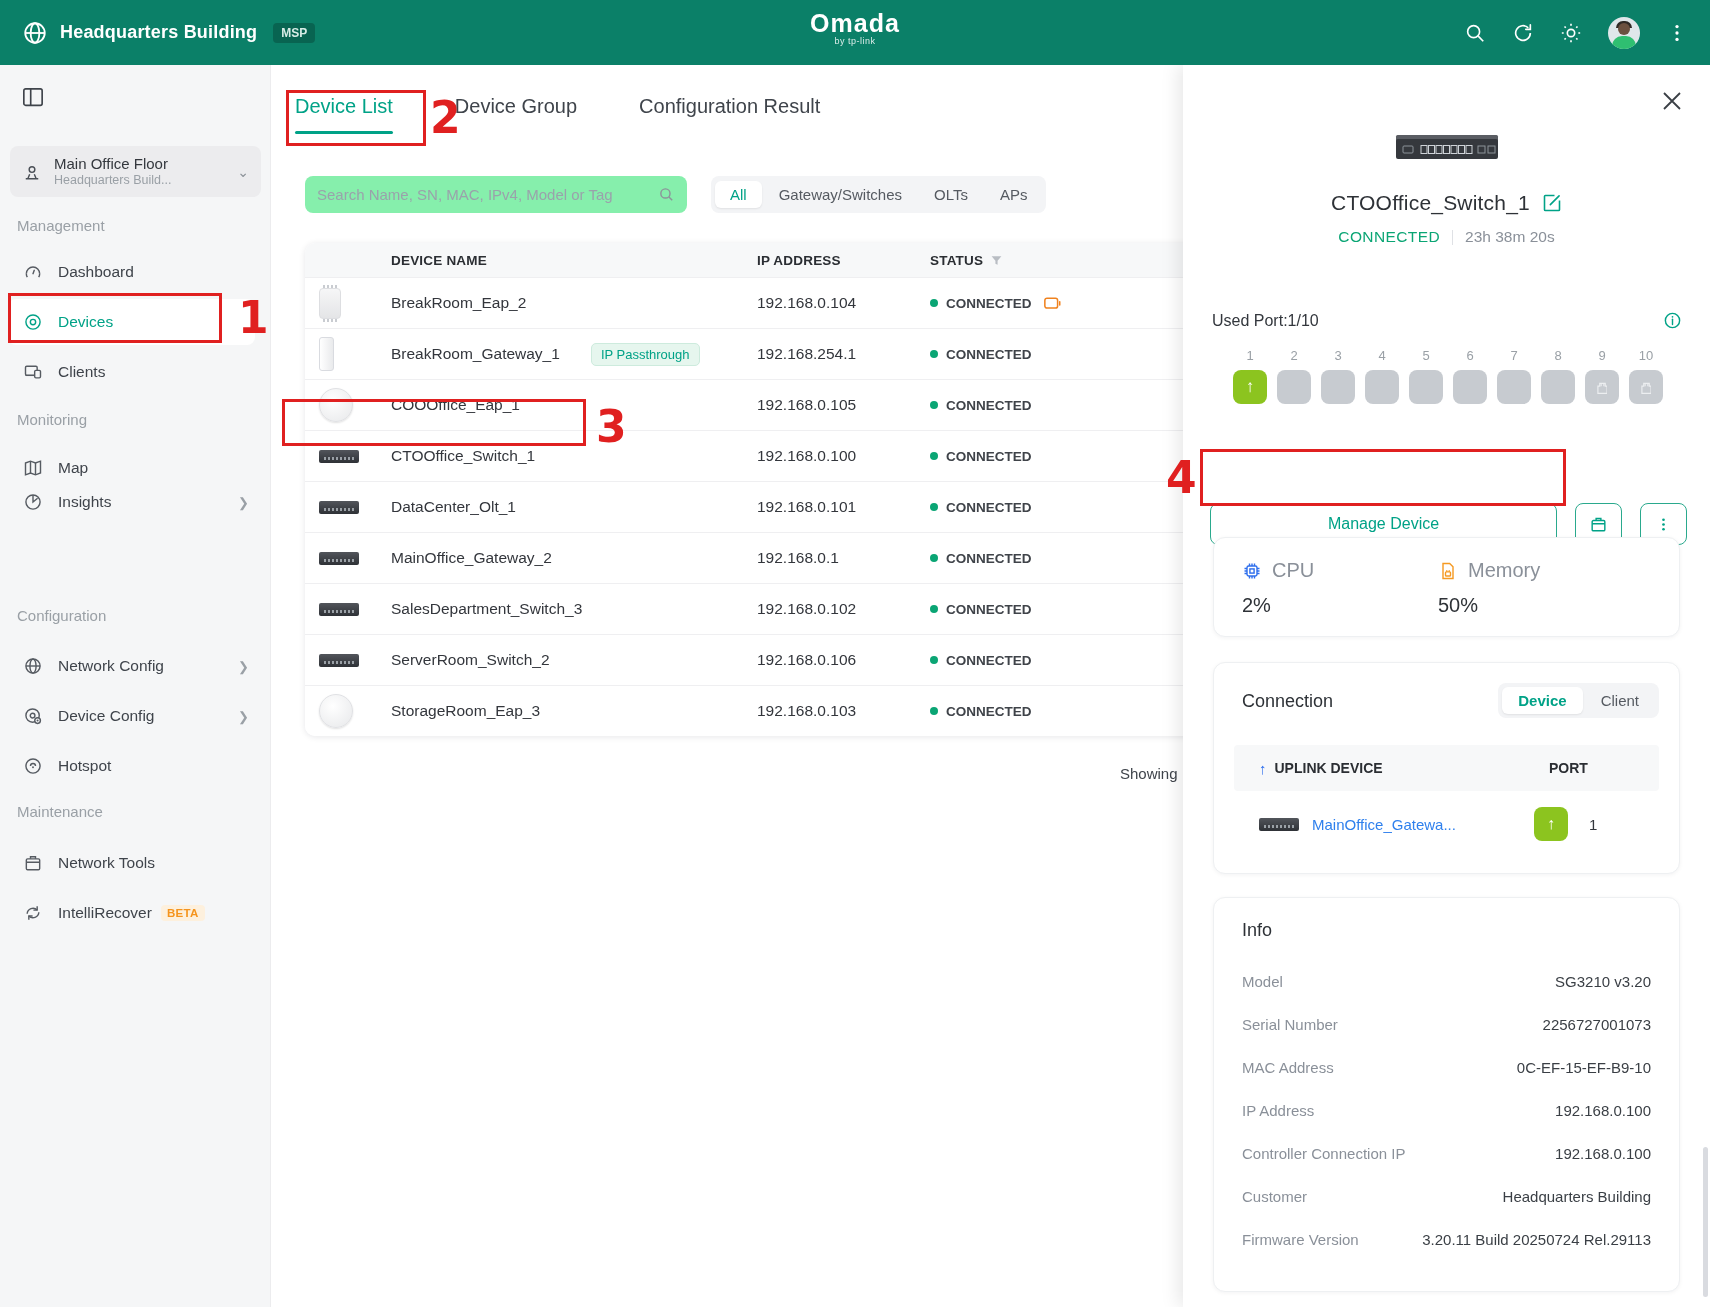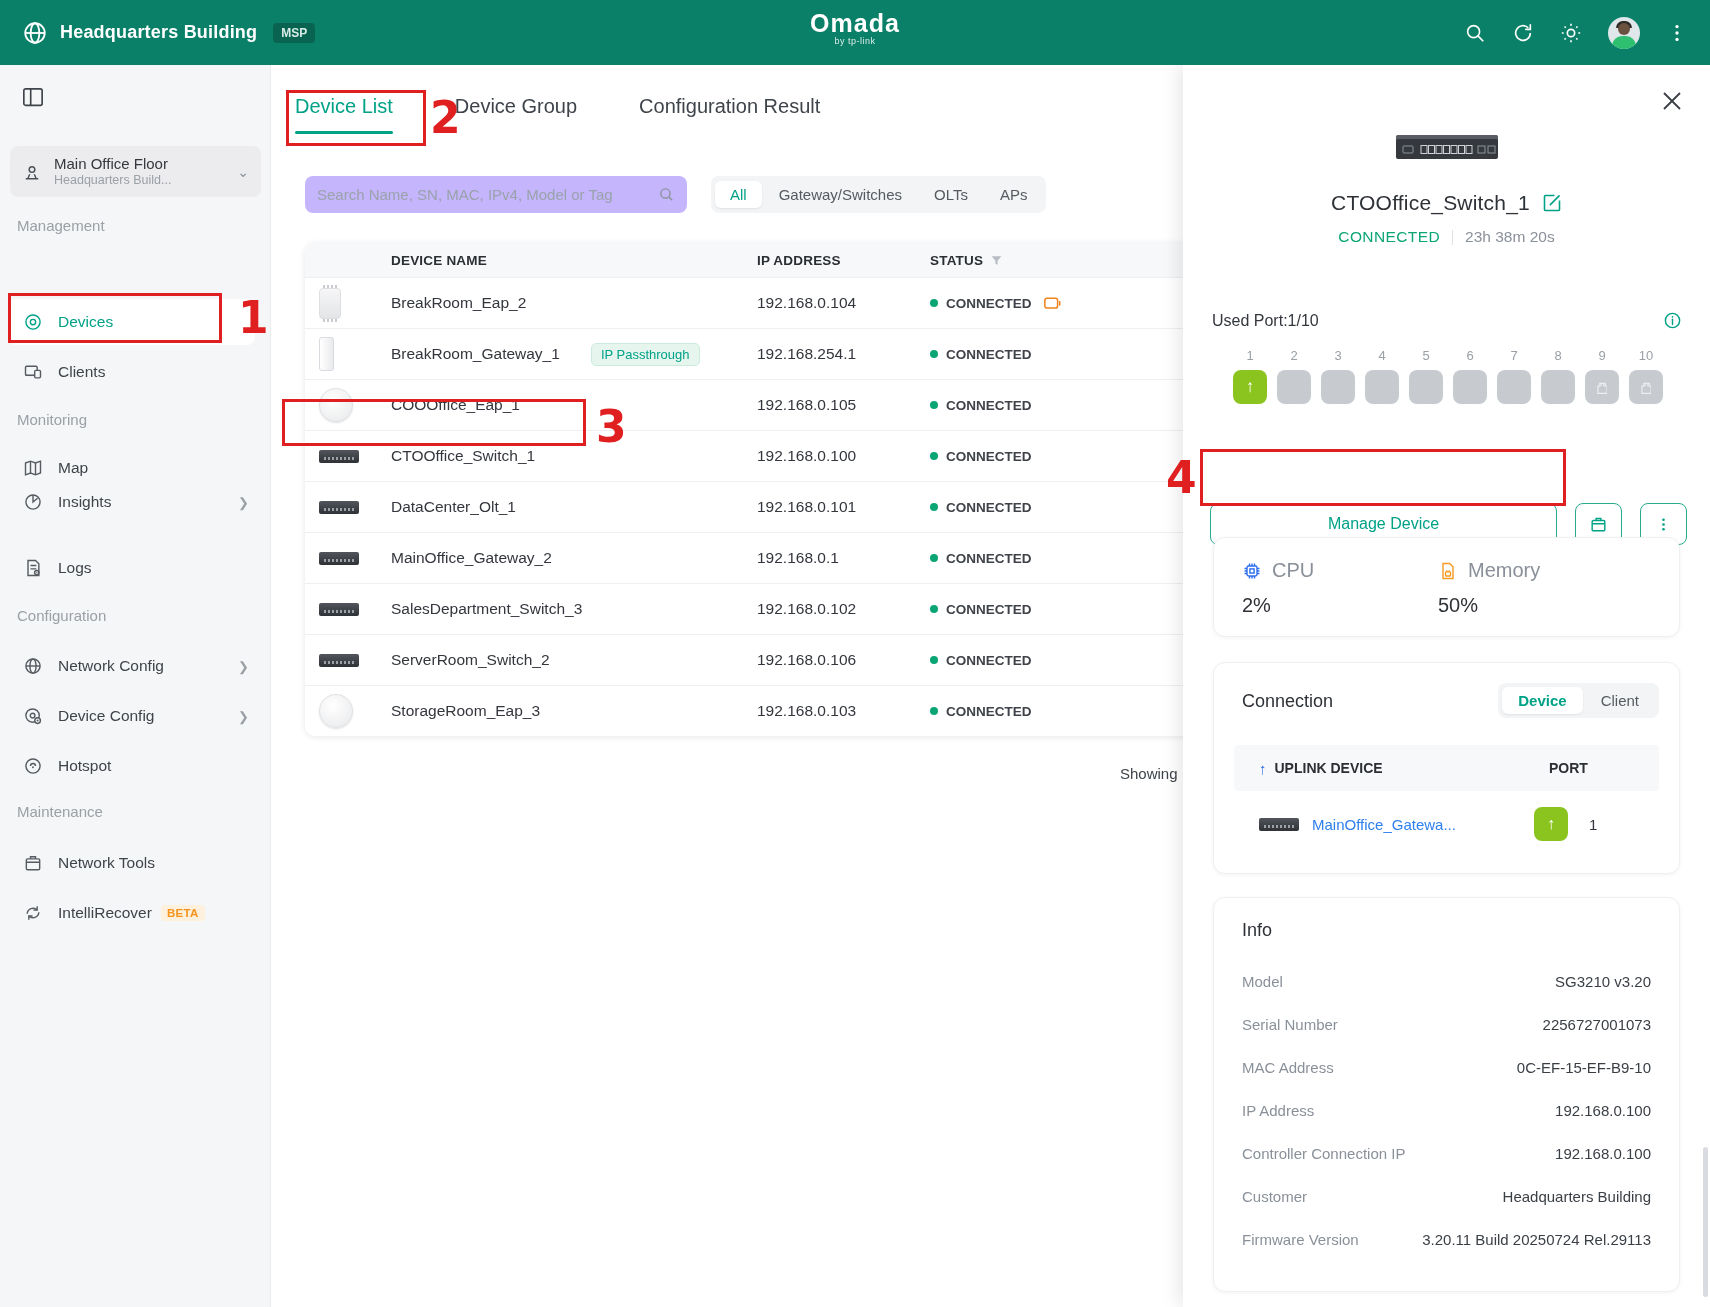--- a/index.html
+++ b/index.html
@@ -47,21 +47,21 @@
   .beta-badge { margin-left:9px; font-size:11.5px; font-weight:700; color:#f5941d; background:#fdf0dd;
                 padding:2px 6px; border-radius:4px; letter-spacing:.3px; }
 
   
   .main { position:absolute; left:271px; top:65px; width:1439px; height:1242px; background:#fff; }
   .tabs { position:absolute; left:24px; top:30px; display:flex; gap:62px; }
   .tab { font-size:20px; color:#3f444b; cursor:pointer; position:relative; padding-bottom:16px; }
   .tab.active { color:#00a287; }
   .tab.active::after { content:""; position:absolute; left:0; right:0; bottom:0; height:3px; background:#00a287; border-radius:2px; }
 
-  .searchbar { position:absolute; left:34px; top:111px; width:382px; height:37px; background:#c4b5fd;
+  .searchbar { position:absolute; left:34px; top:111px; width:382px; height:37px; background:#86efac;
                border-radius:8px; display:flex; align-items:center; padding:0 12px; }
   .searchbar input { border:none; outline:none; background:transparent; flex:1; font-size:15px;
                      color:#3f444b; font-family:"Liberation Sans",sans-serif; }
   .searchbar input::placeholder { color:#9aa2ab; }
   .search-glyph { width:17px; height:17px; color:#8d939a; }
 
   .chips { position:absolute; left:440px; top:111px; height:37px; background:#f3f4f6; border-radius:8px;
            display:flex; align-items:center; padding:4px; gap:2px; }
   .chip { font-size:15px; color:#555a61; padding:5px 15px; border-radius:6px; cursor:pointer; white-space:nowrap; }
   .chip.active { background:#fff; color:#00a287; box-shadow:0 1px 2px rgba(0,0,0,.08); }
@@ -251,20 +251,28 @@
           </svg>
       </span>
       <span class="ss-text">
         <div class="ss-title">Main Office Floor</div>
         <div class="ss-sub">Headquarters Build...</div>
       </span>
       <span class="ss-chevron">⌄</span>
     </div>
 
     <div class="sec-label" style="top:143px">Management</div>
+    <div class="sitem" style="top:184px">
+      <span class="icn"><svg viewBox="0 0 24 24" fill="none" stroke="currentColor" stroke-width="1.7">
+            <path d="M4 14a8 8 0 1 1 16 0"></path>
+            <path d="M12 14l1.5-4" stroke-linecap="round"></path>
+            <path d="M4 14a8 8 0 0 0 1.2 4.2M20 14a8 8 0 0 1-1.2 4.2"></path>
+          </svg></span>
+      <span class="lbl">Dashboard</span>
+    </div>
     <div class="sitem active" style="top:234px">
       <span class="icn"><svg viewBox="0 0 24 24" fill="none" stroke="currentColor" stroke-width="1.7">
             <circle cx="12" cy="12" r="8.5"></circle>
             <circle cx="12" cy="12" r="3.2"></circle>
           </svg></span>
       <span class="lbl">Devices</span>
     </div>
     <div class="sitem" style="top:284px">
       <span class="icn"><svg viewBox="0 0 24 24" fill="none" stroke="currentColor" stroke-width="1.7">
             <rect x="3" y="5" width="14" height="11" rx="1.5"></rect>
@@ -282,29 +290,20 @@
           </svg></span>
       <span class="lbl">Map</span>
     </div>
     <div class="sitem" style="top:414px">
       <span class="icn"><svg viewBox="0 0 24 24" fill="none" stroke="currentColor" stroke-width="1.7">
             <circle cx="12" cy="12" r="8.5"></circle>
             <path d="M12 3.5V12l5.5-4.5"></path>
           </svg></span>
       <span class="lbl">Insights</span>
       <span class="chev">❯</span>
-    </div>
-    <div class="sitem" style="top:480px">
-      <span class="icn"><svg viewBox="0 0 24 24" fill="none" stroke="currentColor" stroke-width="1.7">
-            <path d="M6 3h9l4 4v14H6z"></path>
-            <path d="M9 9h7M9 13h7"></path>
-            <circle cx="16.5" cy="17.5" r="2.6"></circle>
-            <path d="M16.5 16.4v1.4"></path>
-          </svg></span>
-      <span class="lbl">Logs</span>
     </div>
 
     <div class="sec-label" style="top:533px">Configuration</div>
     <div class="sitem" style="top:578px">
       <span class="icn"><svg viewBox="0 0 24 24" fill="none" stroke="currentColor" stroke-width="1.7">
             <circle cx="12" cy="12" r="8.5"></circle>
             <ellipse cx="12" cy="12" rx="3.7" ry="8.5"></ellipse>
             <path d="M3.5 12h17"></path>
           </svg></span>
       <span class="lbl">Network Config</span>

